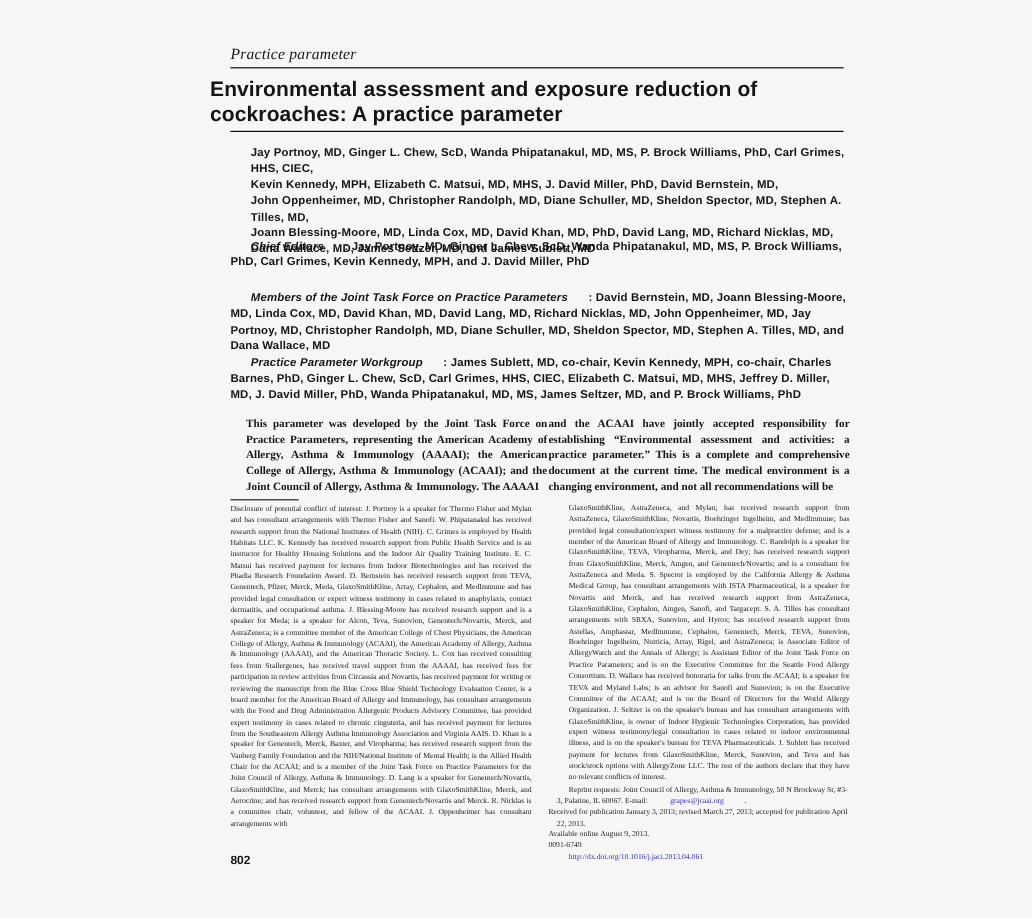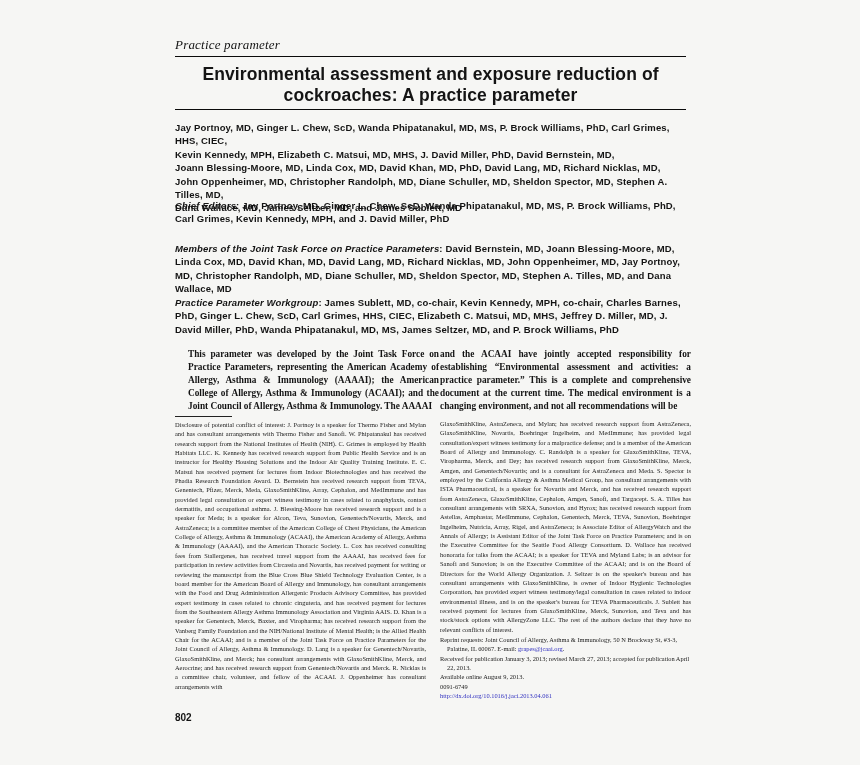--- a/index.html
+++ b/index.html
@@ -1,21 +1,21 @@
 <!DOCTYPE html>
 <html style="--background: #f6f6f4; --text: #141414; --link: #2f2fbf; --rule: #0a0a0a;"><head>
 <meta charset="utf-8">
 <style>
   :root{
     --background:#f6f6f4;
     --text:#141414;
     --link:#2f2fbf;
     --rule:#0a0a0a;
   }
-  *{box-sizing:border-box;}
+  *{box-sizing:border-box;margin-left:17px;}
   html,body{margin:0;padding:0;}
   body{
     width:860px;height:765px;
     background:var(--background);
     color:var(--text);
     font-family:"Liberation Serif", serif;
     position:relative;
     overflow:hidden;
   }
   .abs{position:absolute;}
@@ -74,28 +74,28 @@
   }
 </style>
 </head>
 <body>
 
 <div>
 
   <div class="abs eyebrow">Practice parameter</div>
   <div class="abs rule rule-eyebrow"></div>
 
-  <h1 class="abs article-title" style="margin:0;text-align:center;">Environmental assessment and exposure reduction of cockroaches: A practice parameter</h1>
+  <h1 class="abs article-title" style="margin:0;">Environmental assessment and exposure reduction of cockroaches: A practice parameter</h1>
   <div class="abs rule rule-title"></div>
 
   <div class="abs authors">
     <div>Jay Portnoy, MD, Ginger L. Chew, ScD, Wanda Phipatanakul, MD, MS, P. Brock Williams, PhD, Carl Grimes, HHS, CIEC,</div>
     <div>Kevin Kennedy, MPH, Elizabeth C. Matsui, MD, MHS, J. David Miller, PhD, David Bernstein, MD,</div>
+    <div>John Oppenheimer, MD, Christopher Randolph, MD, Diane Schuller, MD, Sheldon Spector, MD, Stephen A. Tilles, MD,</div>
     <div>Joann Blessing-Moore, MD, Linda Cox, MD, David Khan, MD, PhD, David Lang, MD, Richard Nicklas, MD,</div>
-    <div>John Oppenheimer, MD, Christopher Randolph, MD, Diane Schuller, MD, Sheldon Spector, MD, Stephen A. Tilles, MD,</div>
     <div>Dana Wallace, MD, James Seltzer, MD, and James Sublett, MD</div>
   </div>
 
   <div class="abs byline-block block-chief">
     <span class="leadin">Chief Editors</span><span>: Jay Portnoy, MD, Ginger L. Chew, ScD, Wanda Phipatanakul, MD, MS, P. Brock Williams, PhD, Carl Grimes, Kevin Kennedy, MPH, and J. David Miller, PhD</span>
   </div>
 
   <div class="abs byline-block block-members">
     <span class="leadin">Members of the Joint Task Force on Practice Parameters</span><span>: David Bernstein, MD, Joann Blessing-Moore, MD, Linda Cox, MD, David Khan, MD, David Lang, MD, Richard Nicklas, MD, John Oppenheimer, MD, Jay Portnoy, MD, Christopher Randolph, MD, Diane Schuller, MD, Sheldon Spector, MD, Stephen A. Tilles, MD, and Dana Wallace, MD</span>
   </div>

